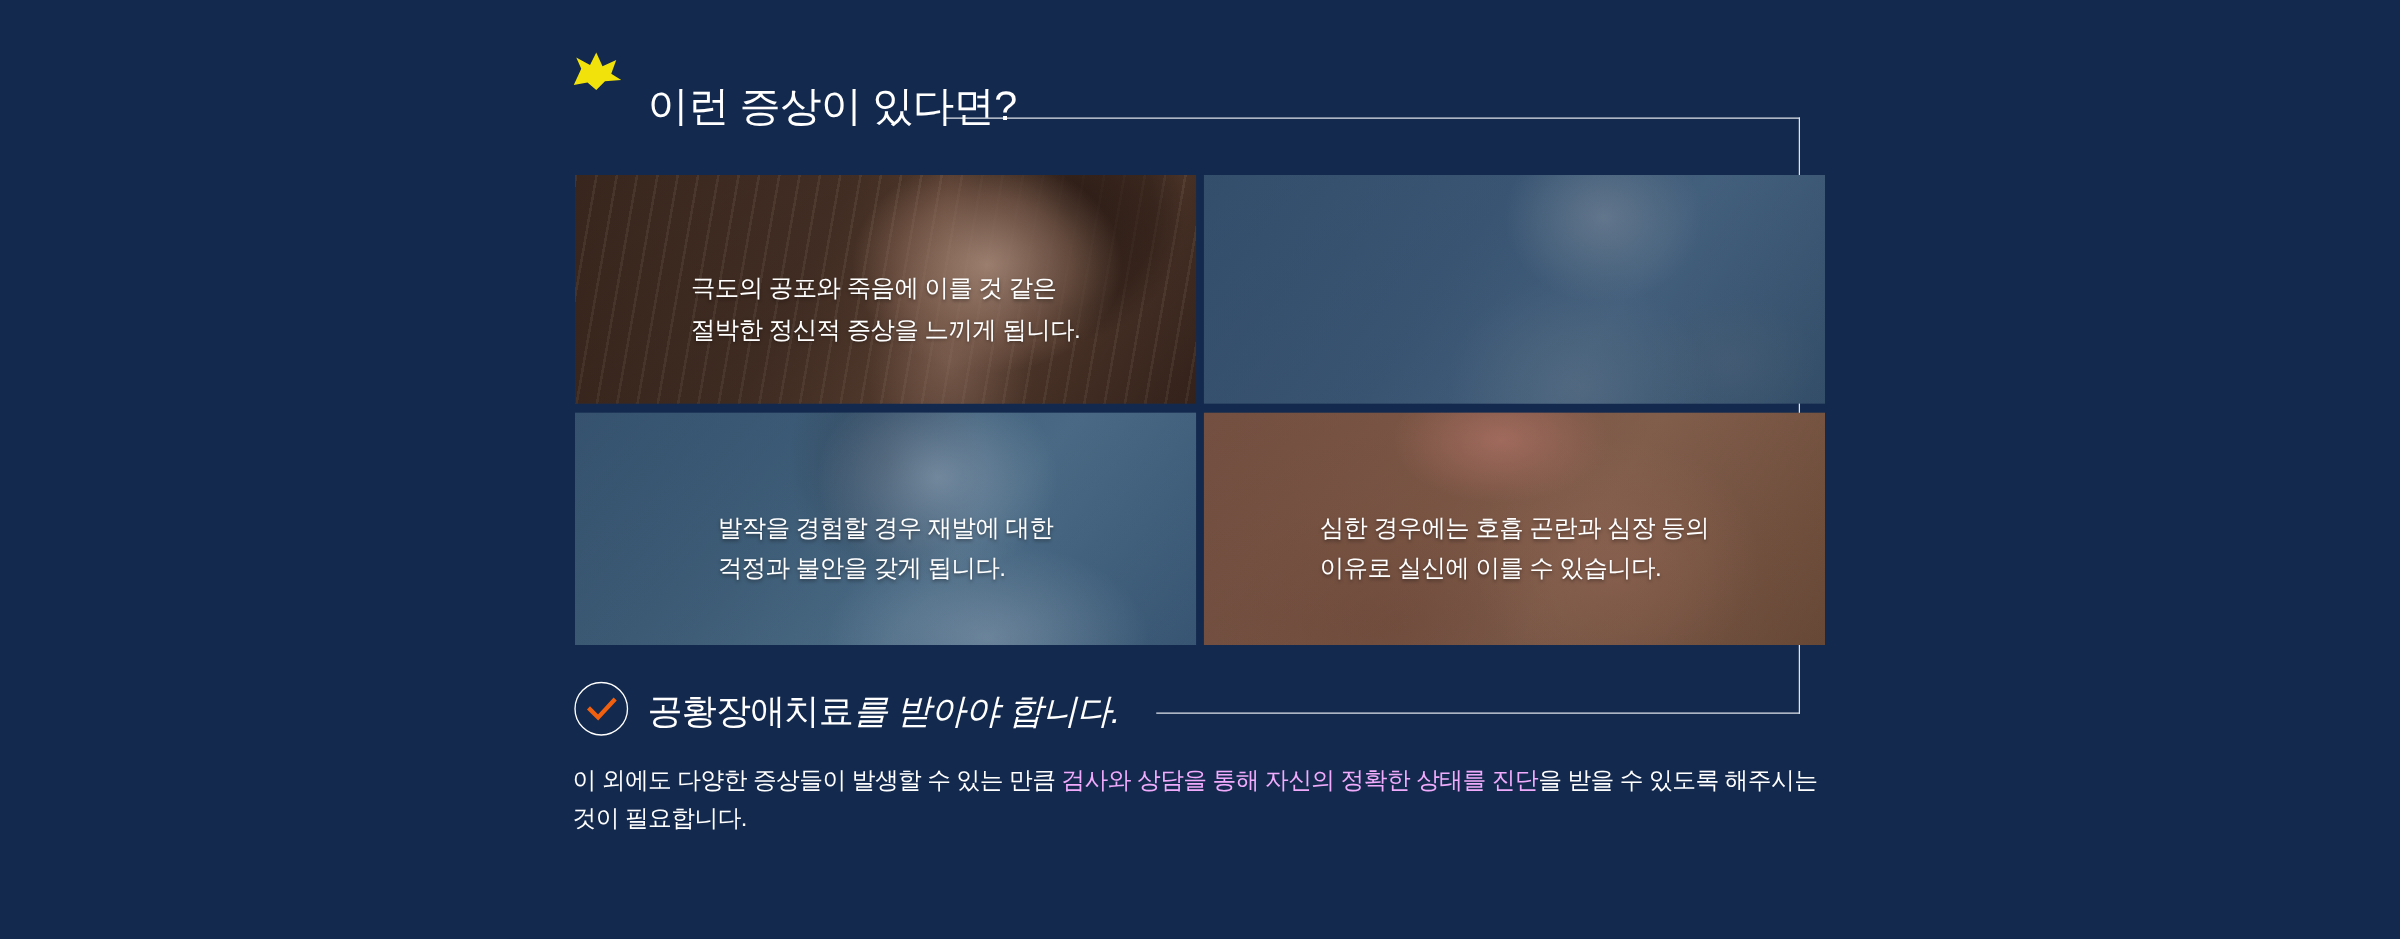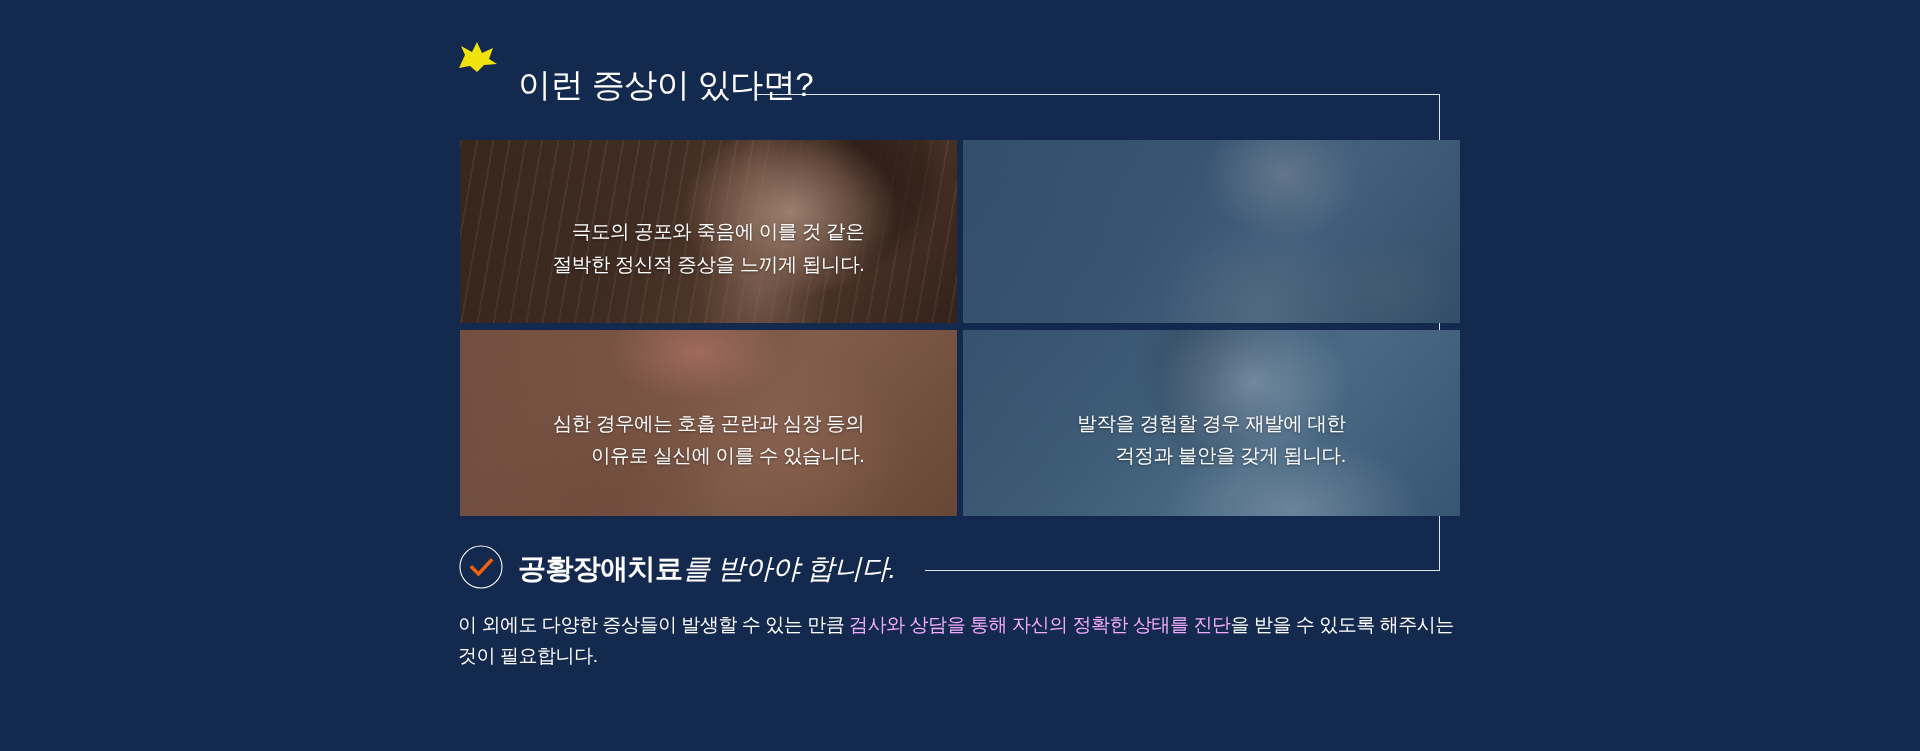--- a/index.html
+++ b/index.html
@@ -85,21 +85,21 @@
     position: absolute;
     inset: 0;
   }
   .card .tint {
     position: absolute;
     inset: 0;
   }
   .card .caption {
     position: relative;
     z-index: 3;
-    text-align: right;
+    text-align: left;
     color: #ffffff;
     font-size: 19.5px;
     line-height: 1.65;
     letter-spacing: -0.4px;
     text-shadow: 0 1px 3px rgba(0,0,0,.40);
     white-space: pre-line;
     margin-top: 32px;
   }
 
   
@@ -153,21 +153,21 @@
   }
   .sub-title {
     position: absolute;
     left: 518px;
     top: 550px;
     font-size: 28px;
     color: #ffffff;
     letter-spacing: -0.6px;
     white-space: nowrap;
   }
-  .sub-title .strong { font-weight: 700; }
+  .sub-title .strong { font-weight: 400; }
   .sub-title .light  { font-weight: 500; font-style: italic; }
 
   .body-copy {
     position: absolute;
     left: 458px;
     top: 610px;
     width: 1010px;
     font-size: 19px;
     line-height: 1.62;
     color: #ffffff;
@@ -197,32 +197,32 @@
       <div class="tint"></div>
       <div class="caption">극도의 공포와 죽음에 이를 것 같은
 절박한 정신적 증상을 느끼게 됩니다.</div>
     </div>
 
     <div class="card c2">
       <div class="photo"></div>
       <div class="tint"></div>
     </div>
 
+    <div class="card c3">
+      <div class="photo"></div>
+      <div class="tint"></div>
+      <div class="caption">발작을 경험할 경우 재발에 대한
+걱정과 불안을 갖게 됩니다.</div>
+    </div>
+
     <div class="card c4">
       <div class="photo"></div>
       <div class="tint"></div>
       <div class="caption">심한 경우에는 호흡 곤란과 심장 등의
 이유로 실신에 이를 수 있습니다.</div>
-    </div>
-
-    <div class="card c3">
-      <div class="photo"></div>
-      <div class="tint"></div>
-      <div class="caption">발작을 경험할 경우 재발에 대한
-걱정과 불안을 갖게 됩니다.</div>
     </div>
 
   </div>
 
   <svg class="check-circle" viewBox="0 0 44 44">
     <circle cx="22" cy="22" r="21" fill="none" stroke="#ffffff" stroke-width="1.1"></circle>
     <path d="M13 22.5 L19.5 29 L32 15.5" fill="none" stroke="#f1600f" stroke-width="3.4" stroke-linecap="square" stroke-linejoin="miter"></path>
   </svg>
 
   <div class="sub-title"><span class="strong">공황장애치료</span><span class="light">를 받아야 합니다.</span></div>

